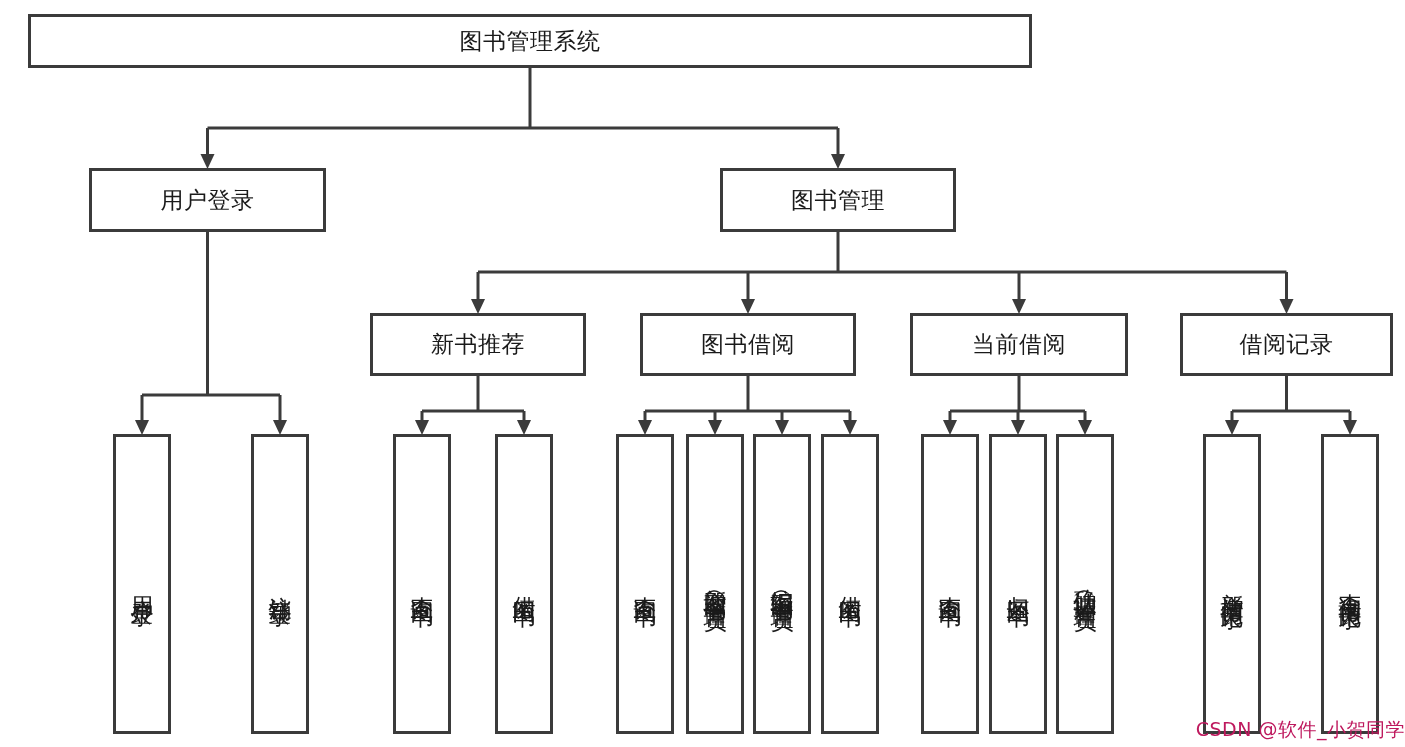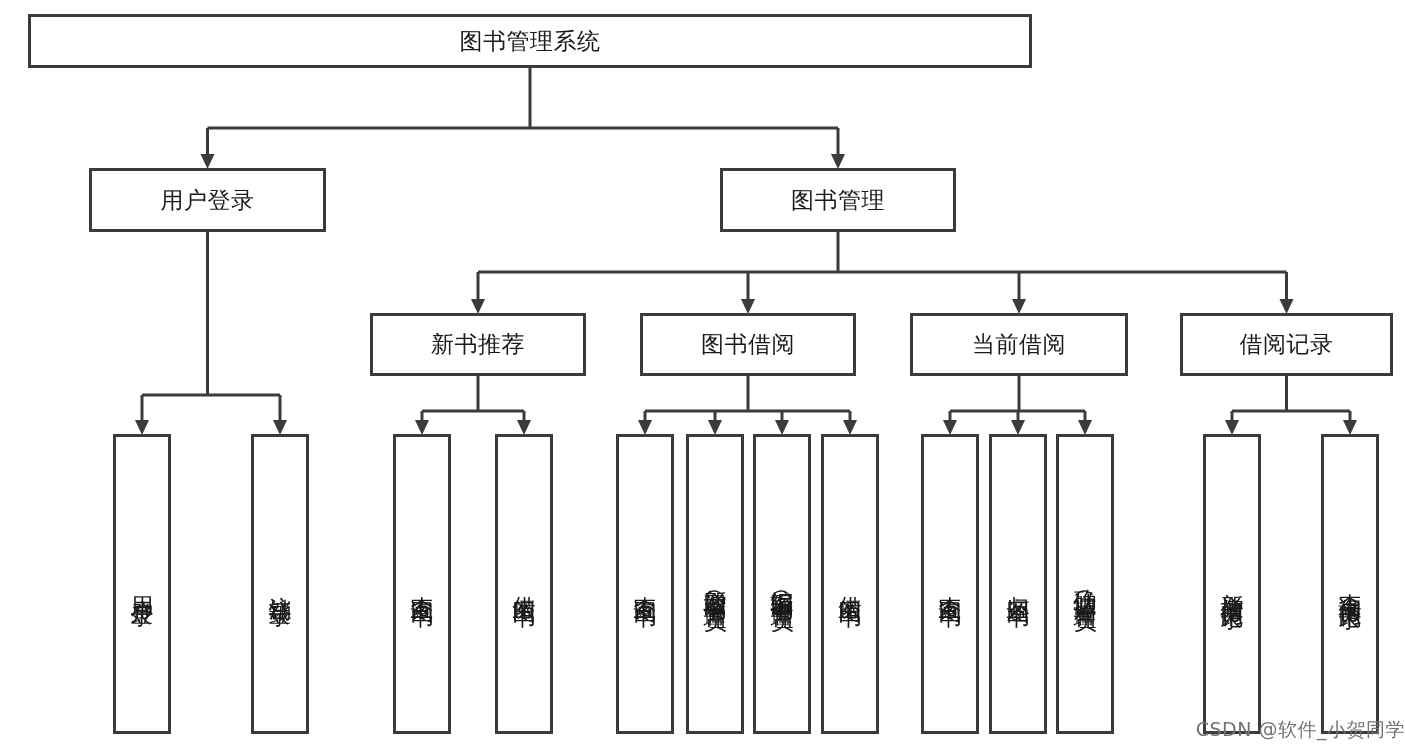--- a/index.html
+++ b/index.html
@@ -74,21 +74,21 @@
     letter-spacing: 3px;
     white-space: nowrap;
     text-align: center;
   }
   .watermark {
     position: absolute;
     right: 8px;
     bottom: 4px;
     font-family: "DejaVu Sans", "Liberation Sans", sans-serif;
     font-size: 19px;
-    color: #737373;
+    color: #be185d;
     letter-spacing: 0.5px;
     white-space: nowrap;
   }
 </style>
 </head>
 <body>
 
 <div id="diagram-root">
 
   <svg id="diagram-svg" viewBox="0 0 1405 747">

